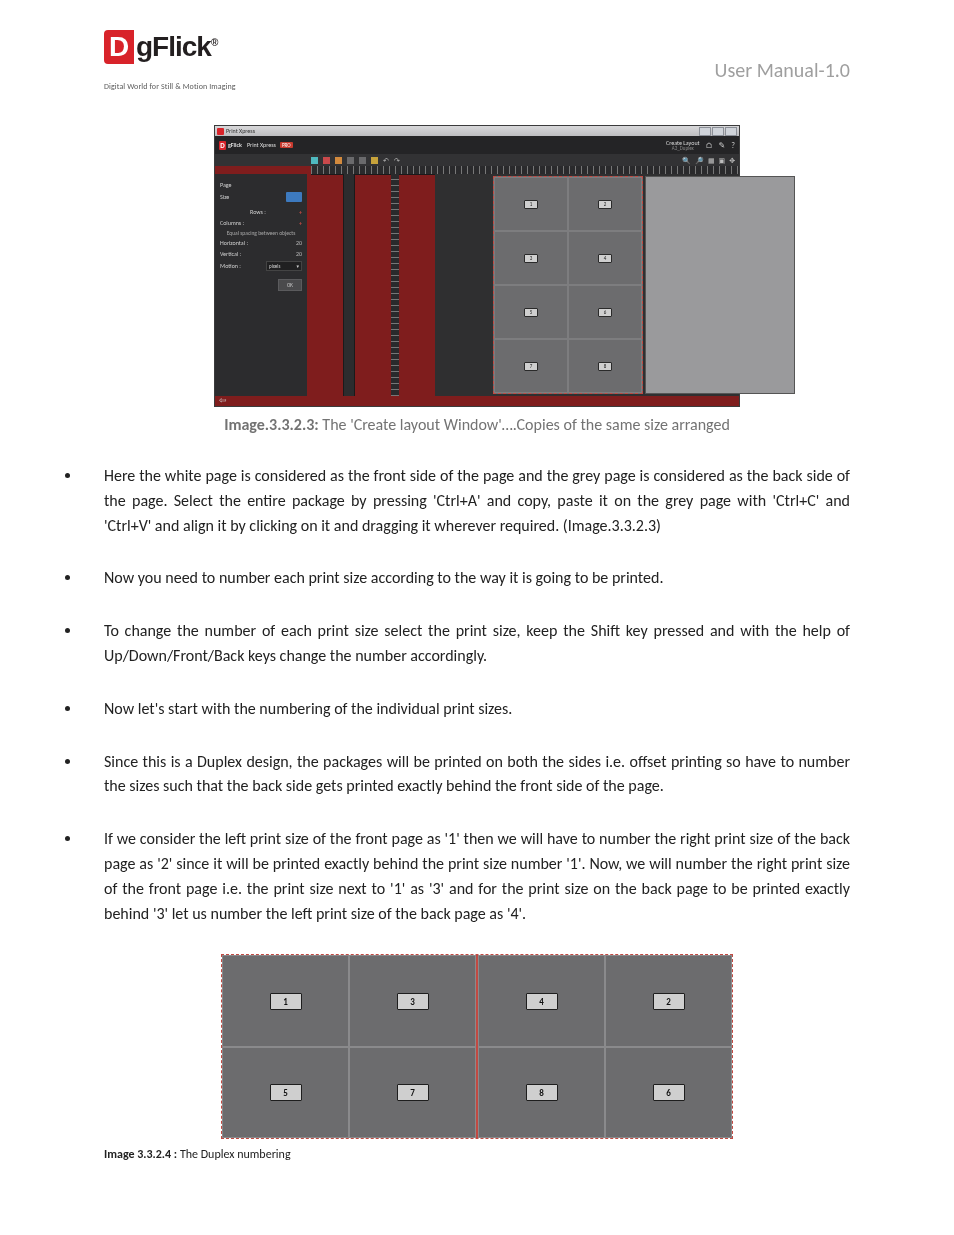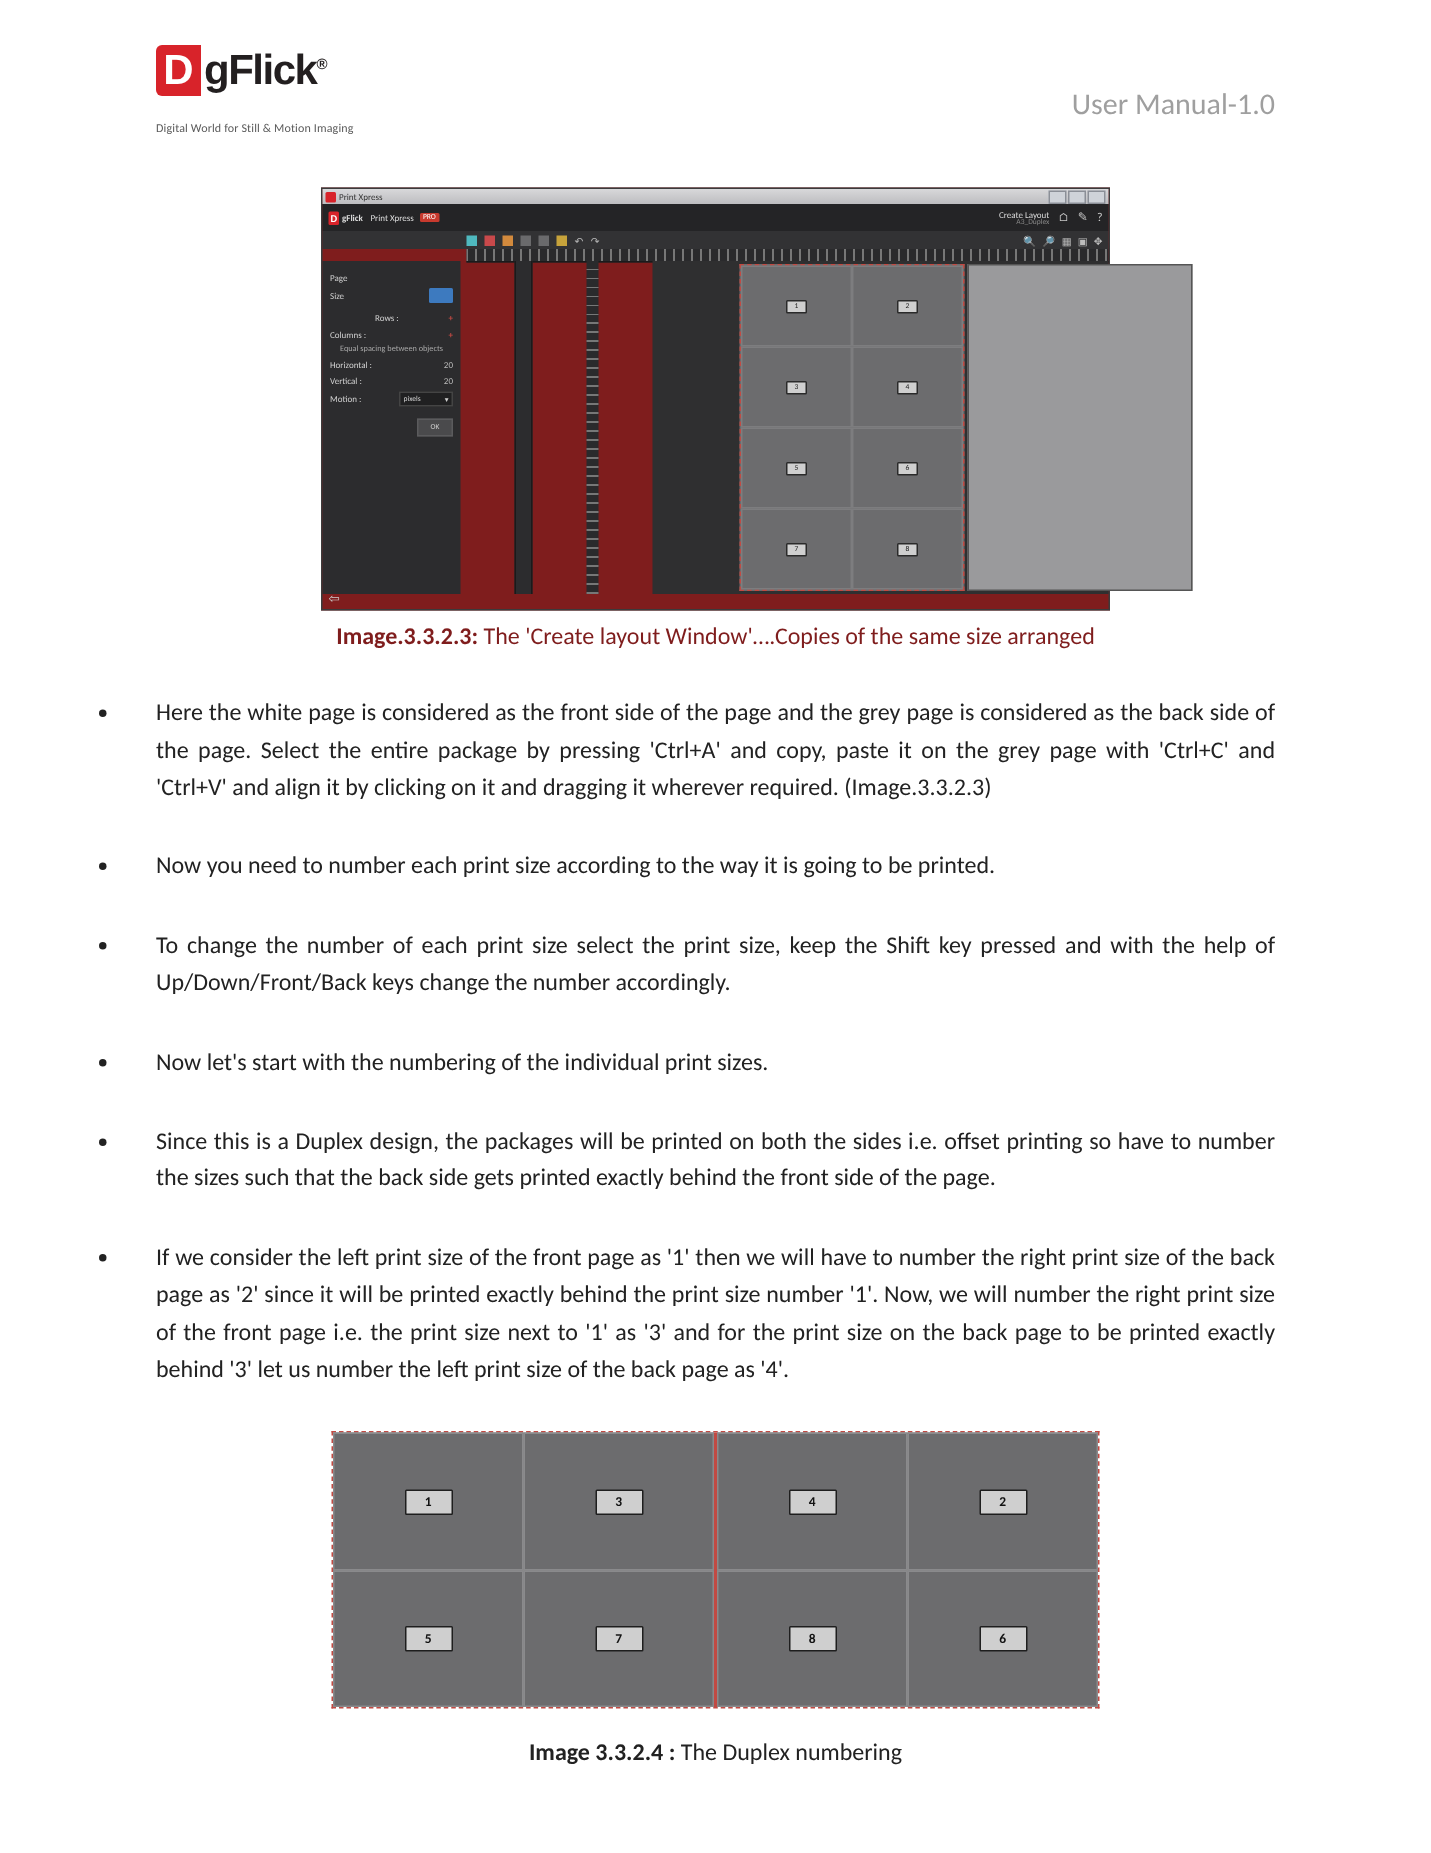--- a/index.html
+++ b/index.html
@@ -127,21 +127,21 @@
   .fig1 .ruler-v{width:8px;background:#2a2a2c;
     background-image:repeating-linear-gradient(0deg,#777 0,#777 1px,transparent 1px,transparent 6px);}
   .fig1 .canvas{flex:1;background:#2f2f30;position:relative;}
   .canvas .sheet{position:absolute;top:2px;bottom:2px;}
   .canvas .front{left:58px;width:148px;border:1px dashed #c14a43;background:#6c6c6e;
     display:grid;grid-template-columns:1fr 1fr;grid-template-rows:repeat(4,1fr);}
   .canvas .front .cell{border:0.5px solid #7d7d7f;display:flex;align-items:center;justify-content:center;}
   .canvas .front .num{width:12px;height:7px;background:#cfcfcf;border:1px solid #2a2a2a;border-radius:1px;font-size:5px;display:flex;align-items:center;justify-content:center;color:#222;}
   .canvas .back{left:210px;width:148px;background:#9a9a9c;border:1px solid #555;}
   .fig1 .footer{position:absolute;left:4px;bottom:1px;color:#cfcfcf;font-size:9px;}
-  .fig-caption{margin-top:8px;font-size:16px;color:#7f1d1d;}
+  .fig-caption{margin-top:8px;font-size:16px;color:#737373;}
   .fig-caption b{font-weight:700;}
 
   
   ul.body-list{
     list-style: disc;
     padding-left: 0;
     margin: 30px 0 0 0;
   }
   ul.body-list > li{
     margin: 0 0 28px -22px;
@@ -161,21 +161,21 @@
   .fig2 .half.left{border-right:2px solid #c14a43;}
   .fig2 .cell{
     background:#6c6c6e;border:0.5px solid #8a8a8c;
     display:flex;align-items:center;justify-content:center;position:relative;
   }
   .fig2 .num{
     min-width:22px;height:15px;background:#cfcfcf;border:1.5px solid #1e1e1e;
     border-radius:1px;font-size:9px;font-weight:700;color:#111;
     display:flex;align-items:center;justify-content:center;padding:0 4px;
   }
-  .fig2-caption{text-align:center;font-size:16px;margin-top:20px;}
+  .fig2-caption{font-size:12px;margin-top:8px;}
   .fig2-caption b{font-weight:700;}
 </style>
 </head>
 <body>
 
 <div class="page">
 
   <div class="header">
     <div class="logo">
       <div class="logo-main">
@@ -203,21 +203,21 @@
           </div>
       </div>
       <div class="appbar">
         <div class="brand">
           <span class="bd">D</span>
           <span class="bt">gFlick</span>
           <span style="margin-left:3px;">Print Xpress</span>
           <span class="pro">PRO</span>
         </div>
         <div class="right">
-          <div style="text-align:right;line-height:1;">
+          <div style="line-height:1;">
             <div class="cl1">Create Layout</div>
             <div class="cl2">A3_Duplex</div>
           </div>
           <span class="ico">⌂</span>
           <span class="ico">✎</span>
           <span class="ico">?</span>
         </div>
       </div>
       <div class="toolbar">
         <span class="sq c-cyan"></span>

